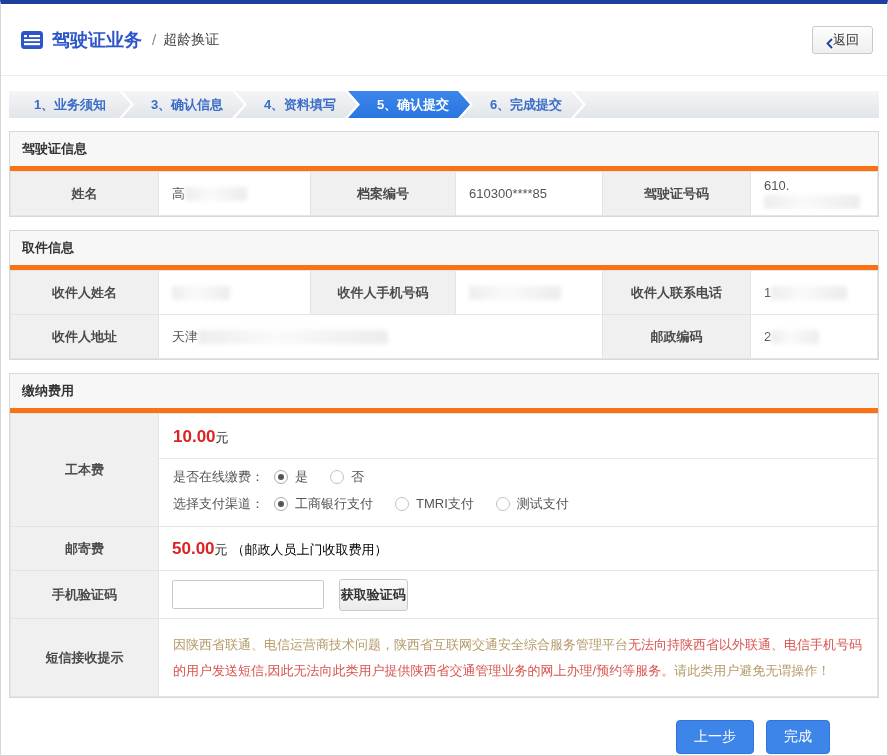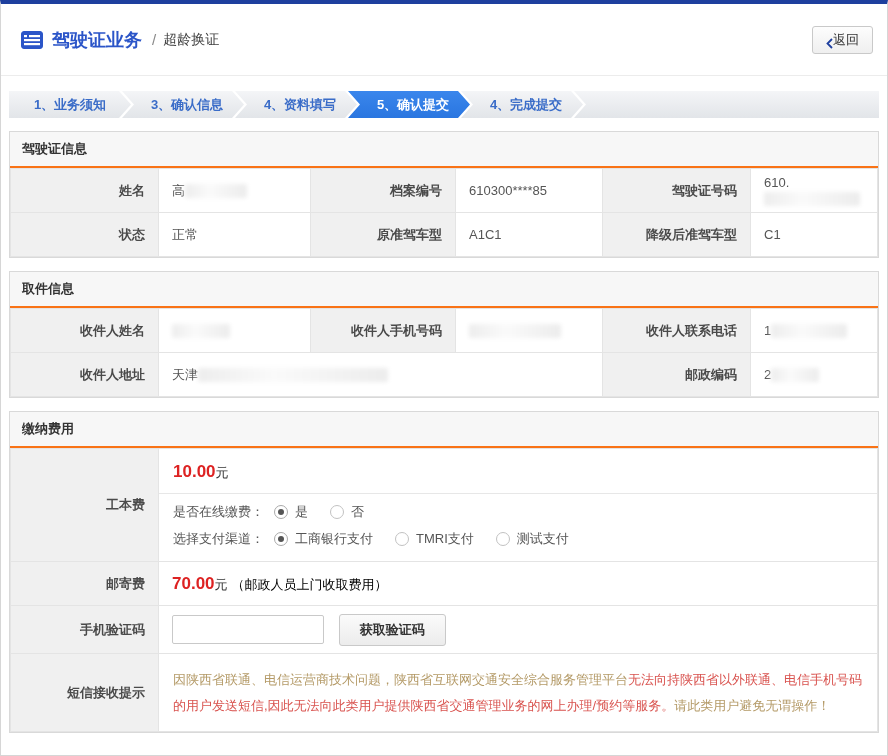--- a/index.html
+++ b/index.html
@@ -28,25 +28,25 @@
           margin-left:-9px; padding-left:8px; }
   .step:first-child { clip-path:polygon(0 0, calc(100% - 12px) 0, 100% 50%, calc(100% - 12px) 100%, 0 100%);
           margin-left:0; padding-left:0; }
   .step.active { background:linear-gradient(#3a86ec,#2a76e0); color:#fff; }
   .step-filler { flex:1; margin-left:-9px; background:linear-gradient(#f4f5f7,#e2e5e9);
           clip-path:polygon(0 0, 100% 0, 100% 100%, 0 100%, 12px 50%); }
 
   
   .section { margin:13px 8px 0; border:1px solid #d9d9d9; }
   .section:first-of-type { margin-top:21px; }
-  .sec-title { background:#f7f7f7; border-bottom:2px solid #f97316; padding:8px 12px;
+  .sec-title { background:#f7f7f7; border-bottom:5px solid #f97316; padding:8px 12px;
                font-size:13px; font-weight:bold; color:#333; }
   table { width:100%; border-collapse:collapse; table-layout:fixed; font-size:13px; color:#555; }
   td { border:1px solid #e4e4e4; height:44px; padding:0 13px; background:#fff; vertical-align:middle; }
-  td.lbl { background:#f0f0f0; text-align:right; font-weight:bold; color:#4a4a4a; }
+  td.lbl { background:#f0f0f0; text-align:center; font-weight:bold; color:#4a4a4a; }
 
   .redact { display:inline-block; height:14px; vertical-align:middle; border-radius:2px;
             background:linear-gradient(90deg,#ededed,#fafafa 40%,#ececec); filter:blur(2px); }
 
   
   td.fee-cell { padding:0; }
   .amount-line { padding:13px 14px 11px; }
   .amount { color:#dd2222; font-weight:bold; font-size:17px; }
   .unit { color:#333; font-size:13px; }
   .fee-note { color:#000000; font-size:13px; margin-left:4px; }
@@ -56,21 +56,21 @@
   .radio-q { color:#555; margin-right:10px; }
   .radio-opt { display:flex; align-items:center; margin-right:22px; cursor:pointer; color:#555; }
   .radio { width:14px; height:14px; border-radius:50%; border:1px solid #c2c2c2; background:#fff;
            position:relative; display:inline-block; margin-right:7px; flex:0 0 auto; }
   .radio.sel { border-color:#aaa; }
   .radio.sel::after { content:""; position:absolute; left:3px; top:3px; width:6px; height:6px;
            border-radius:50%; background:#555; }
 
   .code-input { width:152px; height:29px; border:1px solid #c9c9c9; border-radius:2px;
                 padding:0 8px; font-size:13px; vertical-align:middle; }
-  .get-code-btn { margin-left:11px; height:32px; padding:0 20px; vertical-align:middle;
+  .get-code-btn { margin-left:11px; height:32px; padding:0 1px; vertical-align:middle;
                   background:linear-gradient(#fbfbfb,#ececec); border:1px solid #c9c9c9;
                   border-radius:3px; font-size:13px; font-weight:bold; color:#333; cursor:pointer; }
 
   .notice { padding:11px 14px; line-height:1.95; font-size:13px; }
   .notice-tan { color:#b49a67; }
   .notice-red { color:#d9534f; }
   td.notice-cell { padding:0; height:78px; }
 
   
   .footer { display:flex; justify-content:flex-end; gap:12px; padding:22px 57px 0 0; }
@@ -109,21 +109,21 @@
     <div class="step">
         <span>3、确认信息</span>
       </div>
     <div class="step">
         <span>4、资料填写</span>
       </div>
     <div class="step active">
         <span>5、确认提交</span>
       </div>
     <div class="step">
-        <span>4、完成提交</span>
+        <span>6、完成提交</span>
       </div>
     <div class="step-filler"></div>
   </div>
 
   <div class="section">
     <div class="sec-title">驾驶证信息</div>
     <table>
       <colgroup>
           <col style="width:148px">
           <col style="width:152px">
@@ -134,28 +134,20 @@
         </colgroup>
       <tbody>
           <tr>
         <td class="lbl">姓名</td>
         <td><span>高</span><span class="redact" style="width:62px"></span></td>
         <td class="lbl">档案编号</td>
         <td>610300****85</td>
         <td class="lbl">驾驶证号码</td>
         <td><span>610.</span><span class="redact" style="width:96px"></span></td>
       </tr>
-      <tr>
-        <td class="lbl">状态</td>
-        <td>正常</td>
-        <td class="lbl">原准驾车型</td>
-        <td>A1C1</td>
-        <td class="lbl">降级后准驾车型</td>
-        <td>C1</td>
-      </tr>
     </tbody>
       </table>
   </div>
 
   <div class="section">
     <div class="sec-title">取件信息</div>
     <table>
       <colgroup>
           <col style="width:148px">
           <col style="width:152px">
@@ -222,21 +214,21 @@
             <span class="radio-opt">
               <span class="radio"></span>
               <span>测试支付</span>
             </span>
           </div>
         </td>
       </tr>
       <tr>
         <td class="lbl">邮寄费</td>
         <td>
-          <span class="amount">70.00</span><span class="unit">元</span><span class="fee-note">（邮政人员上门收取费用）</span>
+          <span class="amount">50.00</span><span class="unit">元</span><span class="fee-note">（邮政人员上门收取费用）</span>
         </td>
       </tr>
       <tr>
         <td class="lbl">手机验证码</td>
         <td style="height:48px">
           <input class="code-input" type="text" value="" style="">
           <button class="get-code-btn">获取验证码</button>
         </td>
       </tr>
       <tr>

